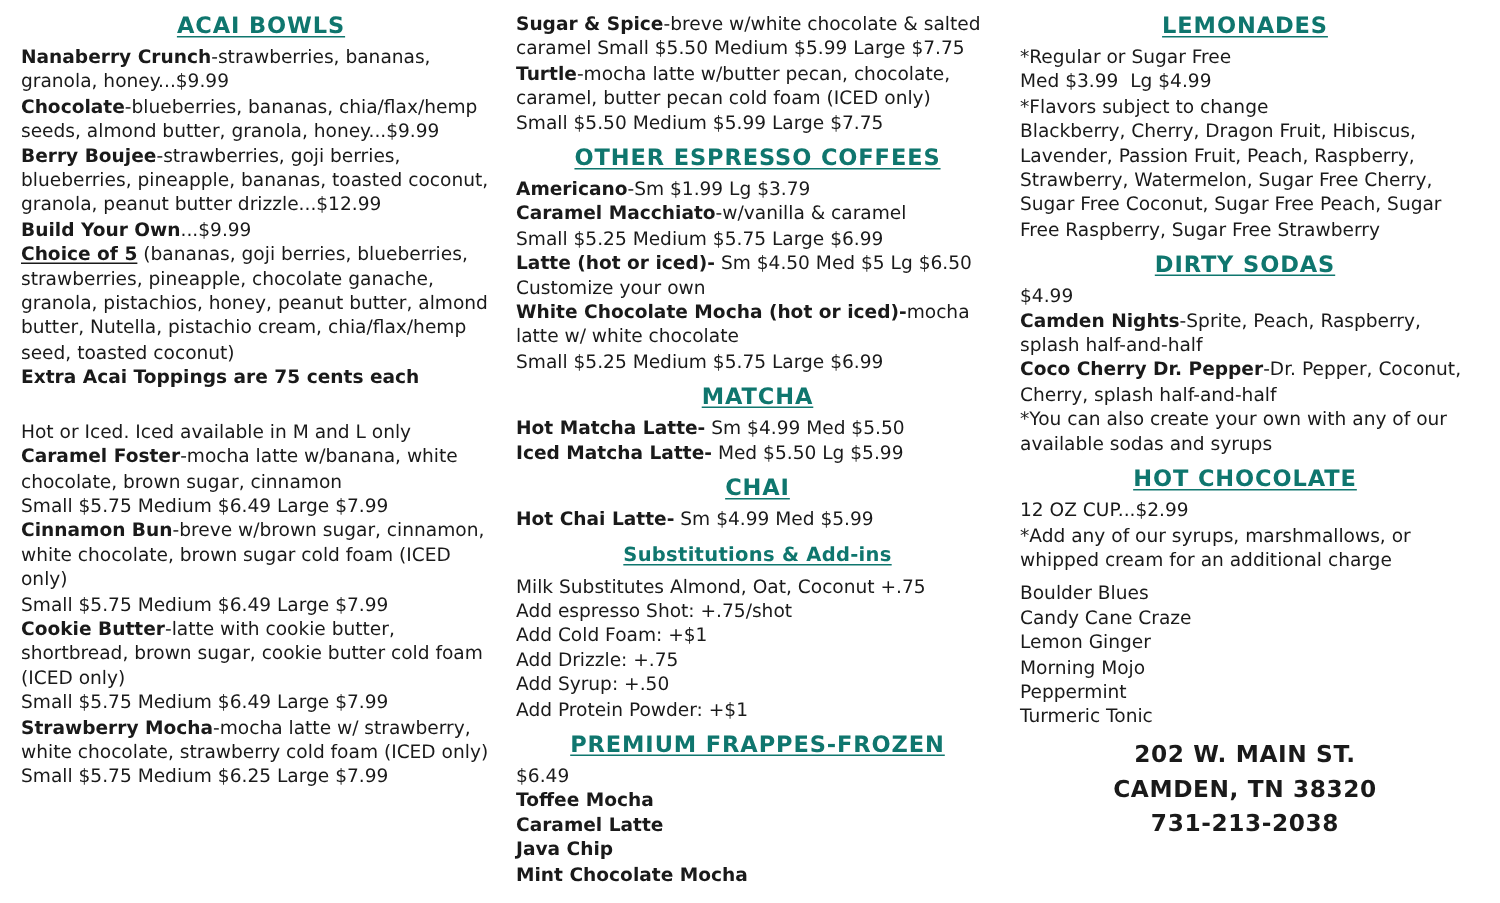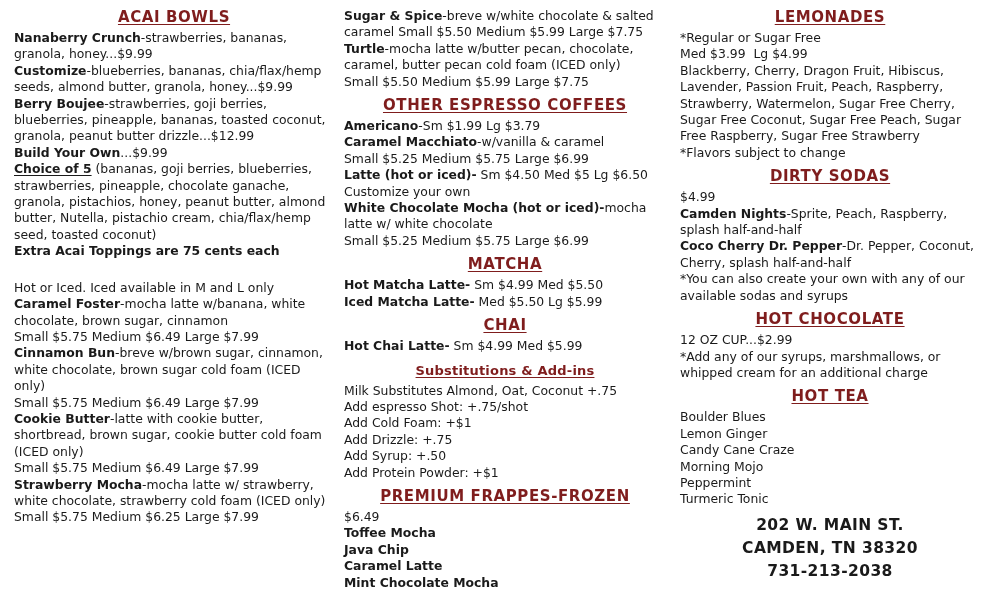--- a/index.html
+++ b/index.html
@@ -27,21 +27,21 @@
 
   .section-title{
     text-align:center;
     font-weight:bold;
     font-size:15px;
     line-height:19px;
     letter-spacing:0.6px;
     margin:6px 0 3px 0;
     text-decoration:underline;
     text-underline-offset:2px;
-    color:#7f1d1d;
+    color:#0f766e;
   }
   .section-title.mixed{
     font-size:13px;
     letter-spacing:0.2px;
     text-transform:none;
   }
   .col > .section:first-child .section-title{margin-top:0;}
 
   .item{
     font-size:12.4px;
@@ -69,21 +69,21 @@
   }
 </style>
 </head>
 <body>
 
 <div class="menu-page">
   <div class="col" id="col-left">
       <div class="section">
         <div class="section-title">ACAI BOWLS</div>
         <div class="item"><span class="b">Nanaberry Crunch</span><span>-strawberries, bananas, granola, honey...$9.99</span></div>
-        <div class="item"><span class="b">Customize</span><span>-blueberries, bananas, chia/flax/hemp seeds, almond butter, granola, honey...$9.99</span></div>
+        <div class="item"><span class="b">Chocolate</span><span>-blueberries, bananas, chia/flax/hemp seeds, almond butter, granola, honey...$9.99</span></div>
         <div class="item"><span class="b">Berry Boujee</span><span>-strawberries, goji berries, blueberries, pineapple, bananas, toasted coconut, granola, peanut butter drizzle...$12.99</span></div>
         <div class="item"><span class="b">Build Your Own</span><span>...$9.99</span></div>
         <div class="item"><span class="b u">Choice of 5</span><span> (bananas, goji berries, blueberries, strawberries, pineapple, chocolate ganache, granola, pistachios, honey, peanut butter, almond butter, Nutella, pistachio cream, chia/flax/hemp seed, toasted coconut)</span></div>
         <div class="item center"><span class="b">Extra Acai Toppings are 75 cents each</span></div>
       </div>
       <div class="section">
         <div class="item center"><span>Hot or Iced. Iced available in M and L only</span></div>
         <div class="item"><span class="b">Caramel Foster</span><span>-mocha latte w/banana, white chocolate, brown sugar, cinnamon</span><br><span>Small $5.75 Medium $6.49 Large $7.99</span></div>
         <div class="item"><span class="b">Cinnamon Bun</span><span>-breve w/brown sugar, cinnamon, white chocolate, brown sugar cold foam (ICED only)</span><br><span>Small $5.75 Medium $6.49 Large $7.99</span></div>
         <div class="item"><span class="b">Cookie Butter</span><span>-latte with cookie butter, shortbread, brown sugar, cookie butter cold foam (ICED only)</span><br><span>Small $5.75 Medium $6.49 Large $7.99</span></div>
@@ -117,50 +117,49 @@
         <div class="item"><span>Add espresso Shot: +.75/shot</span></div>
         <div class="item"><span>Add Cold Foam: +$1</span></div>
         <div class="item"><span>Add Drizzle: +.75</span></div>
         <div class="item"><span>Add Syrup: +.50</span></div>
         <div class="item"><span>Add Protein Powder: +$1</span></div>
       </div>
       <div class="section">
         <div class="section-title">PREMIUM FRAPPES-FROZEN</div>
         <div class="item center"><span>$6.49</span></div>
         <div class="item center"><span class="b">Toffee Mocha</span></div>
+        <div class="item center"><span class="b">Caramel Latte</span></div>
         <div class="item center"><span class="b">Java Chip</span></div>
-        <div class="item center"><span class="b">Caramel Latte</span></div>
         <div class="item center"><span class="b">Mint Chocolate Mocha</span></div>
       </div>
     </div>
   <div class="col" id="col-right">
       <div class="section">
         <div class="section-title">LEMONADES</div>
         <div class="item center"><span>*Regular or Sugar Free</span></div>
         <div class="item center"><span>Med $3.99  Lg $4.99</span></div>
+        <div class="item"><span>*Flavors subject to change</span></div>
         <div class="item"><span>Blackberry, Cherry, Dragon Fruit, Hibiscus, Lavender, Passion Fruit, Peach, Raspberry, Strawberry, Watermelon, Sugar Free Cherry, Sugar Free Coconut, Sugar Free Peach, Sugar Free Raspberry, Sugar Free Strawberry</span></div>
-        <div class="item"><span>*Flavors subject to change</span></div>
       </div>
       <div class="section">
         <div class="section-title">DIRTY SODAS</div>
         <div class="item center"><span>$4.99</span></div>
         <div class="item"><span class="b">Camden Nights</span><span>-Sprite, Peach, Raspberry, splash half-and-half</span></div>
         <div class="item"><span class="b">Coco Cherry Dr. Pepper</span><span>-Dr. Pepper, Coconut, Cherry, splash half-and-half</span></div>
         <div class="item"><span>*You can also create your own with any of our available sodas and syrups</span></div>
       </div>
       <div class="section">
         <div class="section-title">HOT CHOCOLATE</div>
         <div class="item center"><span>12 OZ CUP...$2.99</span></div>
         <div class="item"><span>*Add any of our syrups, marshmallows, or whipped cream for an additional charge</span></div>
       </div>
       <div class="section">
-        <div class="section-title">HOT TEA</div>
         <div class="item"><span>Boulder Blues</span></div>
+        <div class="item"><span>Candy Cane Craze</span></div>
         <div class="item"><span>Lemon Ginger</span></div>
-        <div class="item"><span>Candy Cane Craze</span></div>
         <div class="item"><span>Morning Mojo</span></div>
         <div class="item"><span>Peppermint</span></div>
         <div class="item"><span>Turmeric Tonic</span></div>
       </div>
       <div class="section footer">
         <div class="item footer-line"><span>202 W. MAIN ST.</span></div>
         <div class="item footer-line"><span>CAMDEN, TN 38320</span></div>
         <div class="item footer-line"><span>731-213-2038</span></div>
         <div class="item link"></div>
       </div>

